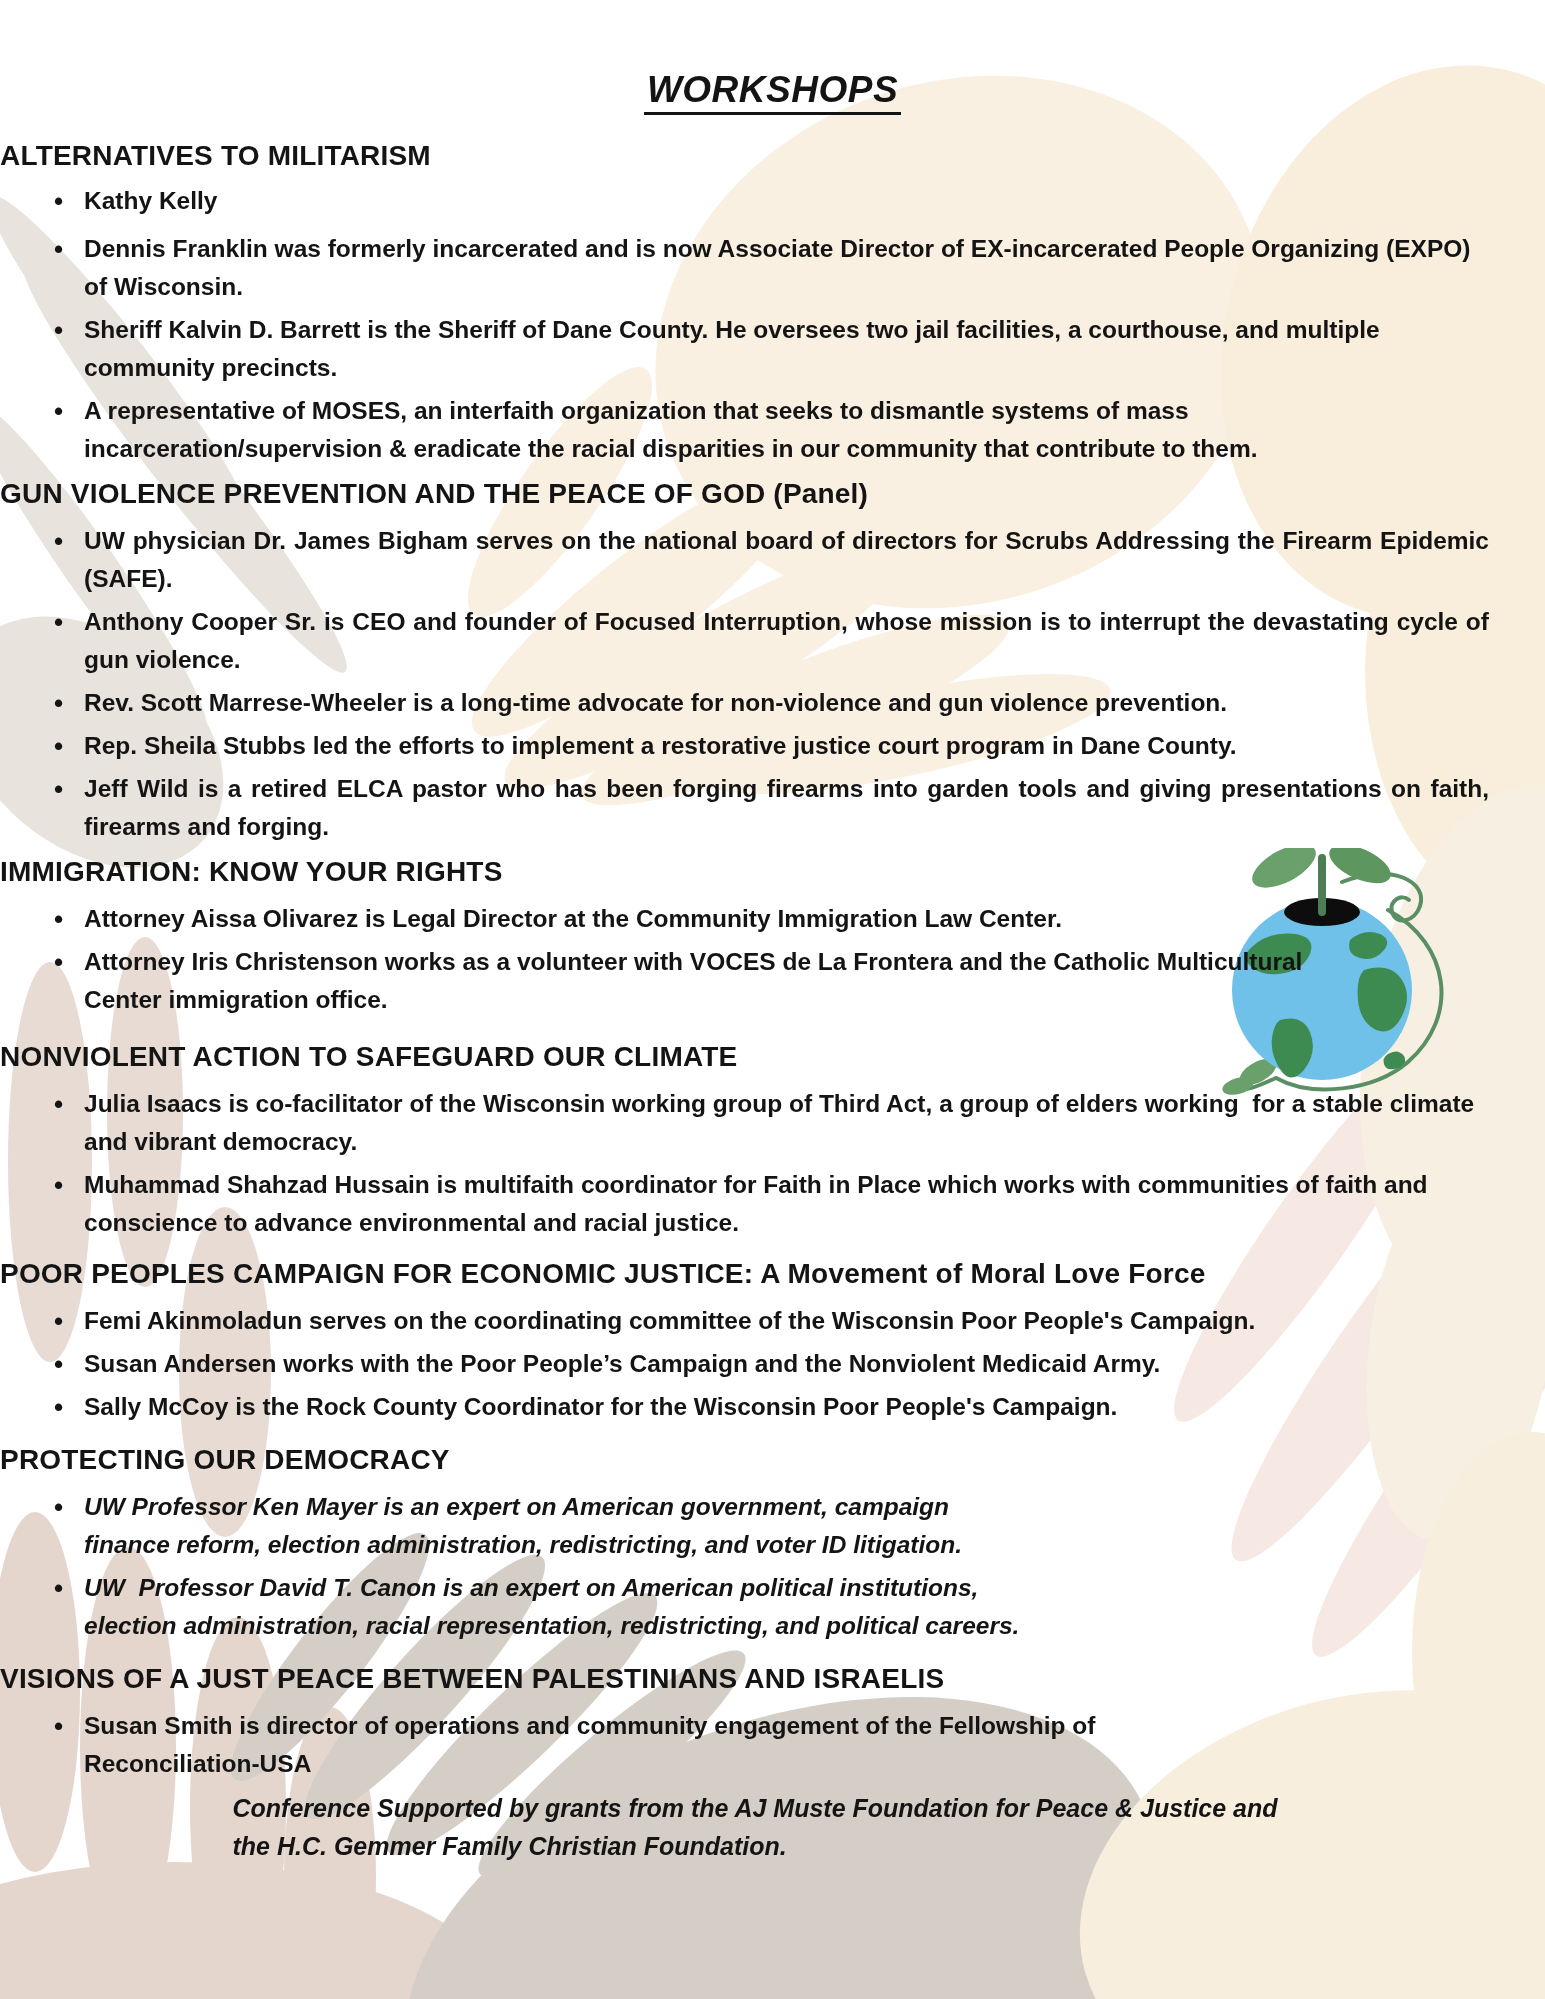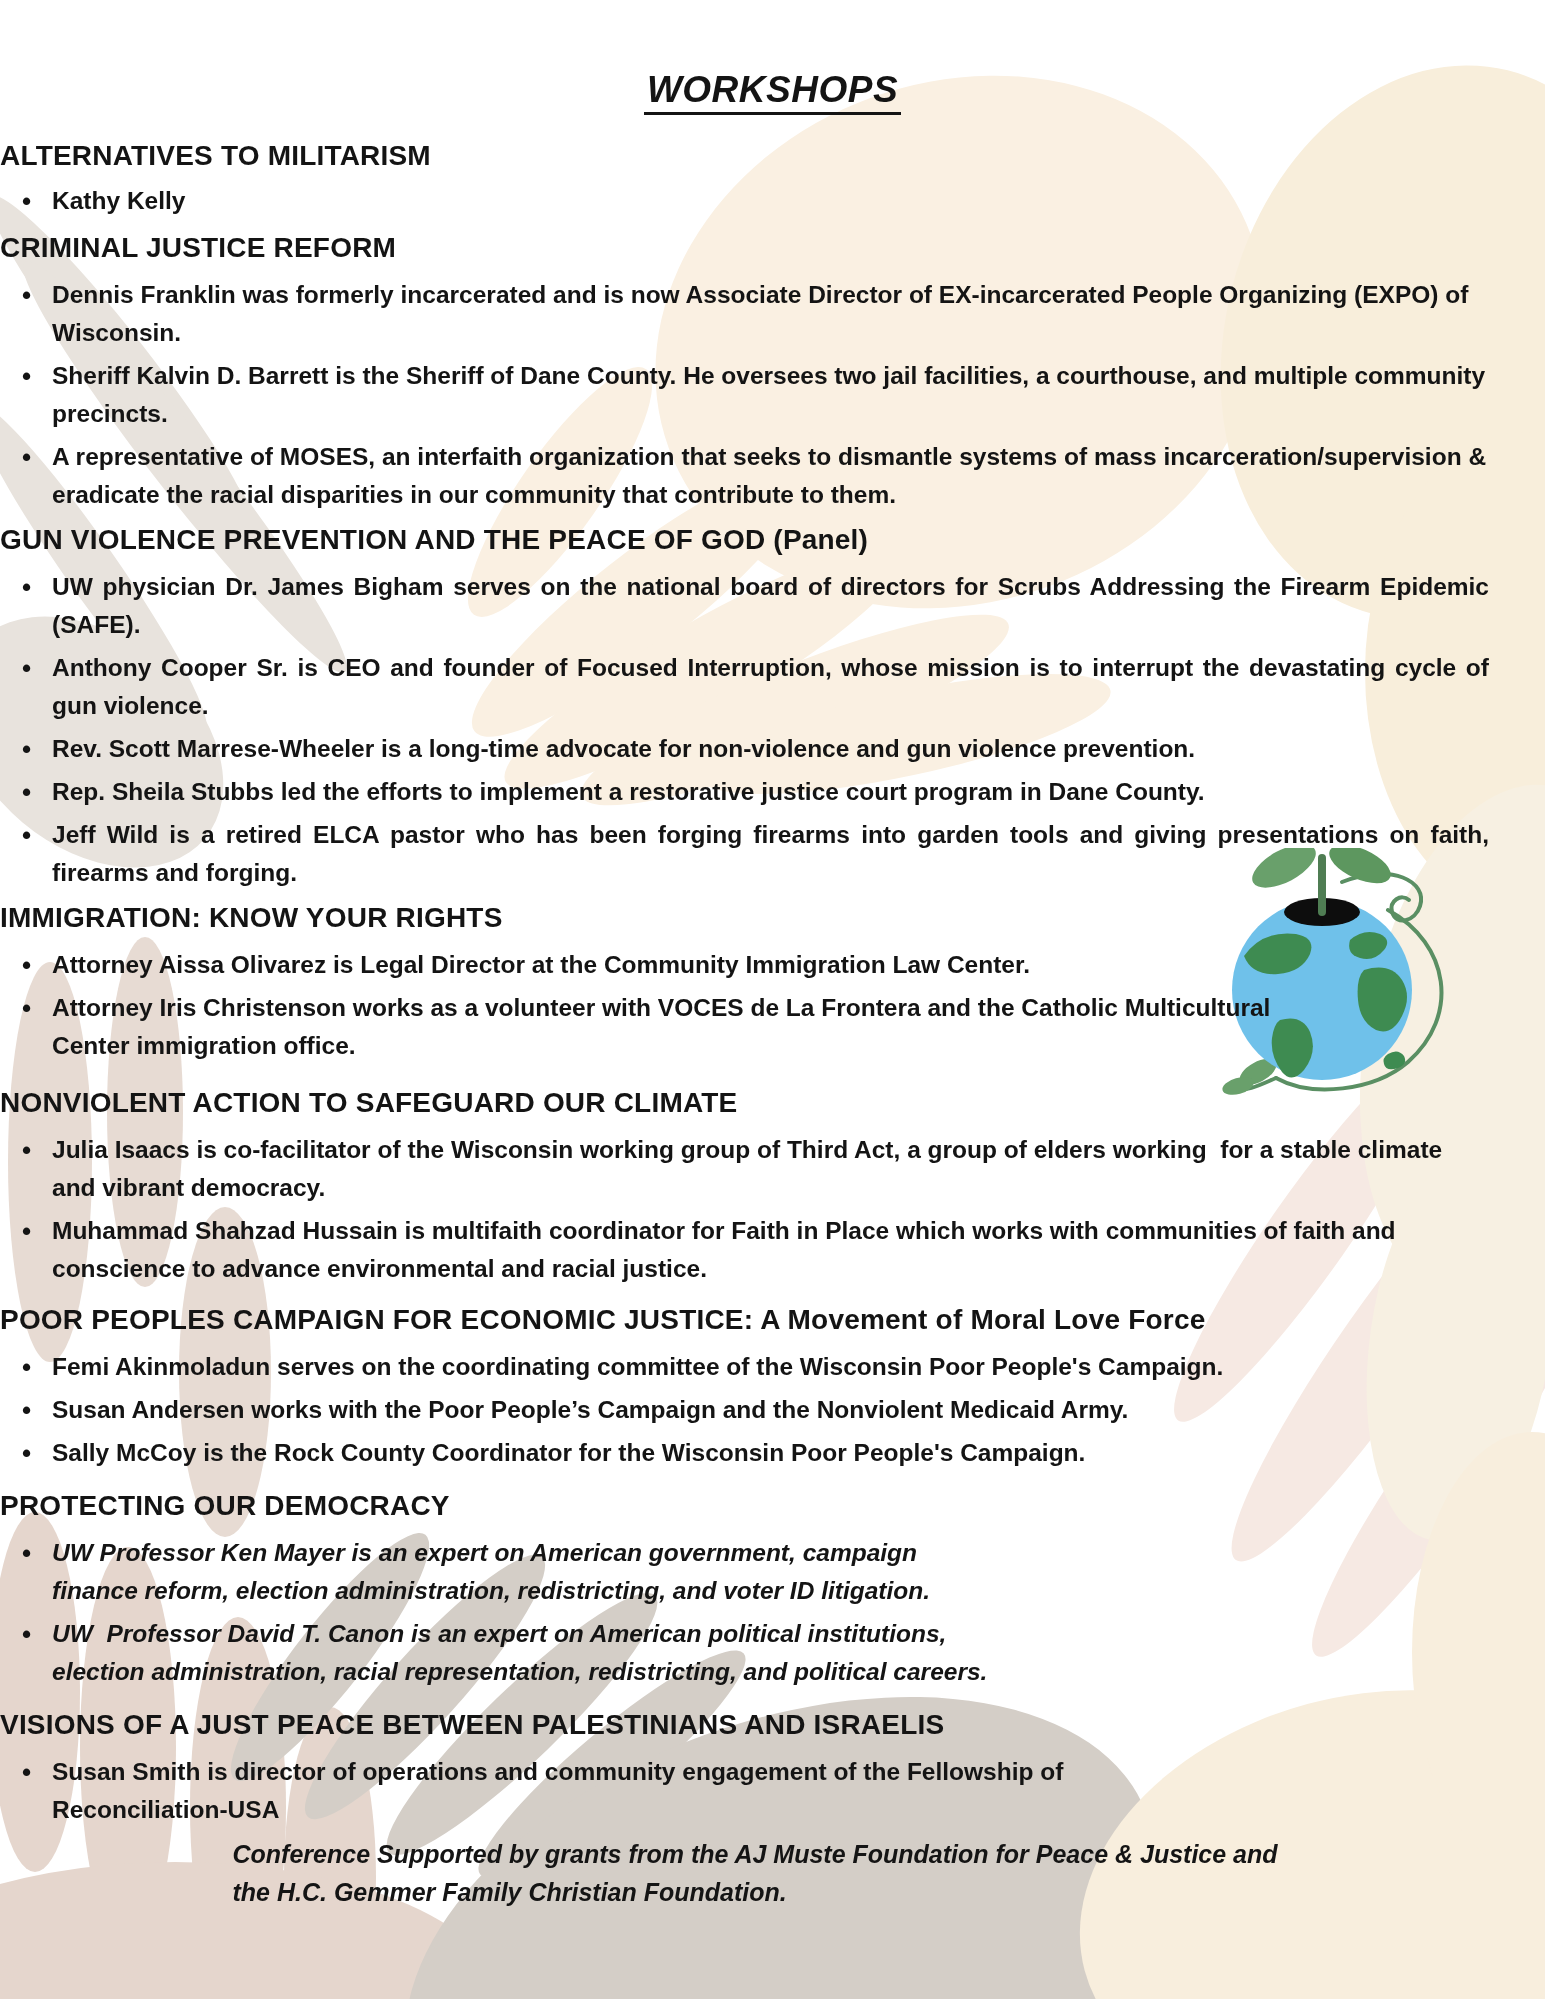--- a/index.html
+++ b/index.html
@@ -21,21 +21,21 @@
     letter-spacing:.5px;
   }
   h1 .u{border-bottom:3px solid #141414;padding:0 3px 2px 3px;}
   h2{
     margin:0;text-align:left;
     font-size:28px;line-height:36px;font-weight:bold;
     letter-spacing:.2px;
   }
   .mt26{margin-top:26px}.mt10{margin-top:10px}.mt8{margin-top:8px}
   .mt20{margin-top:20px}.mt14{margin-top:14px}.mt16{margin-top:16px}
-  ul{list-style:none;margin:10px 0 0 0;padding:0 56px 0 52px;}
+  ul{list-style:none;margin:10px 0 0 0;padding:0 56px 0 84px;}
   ul.kathy{margin-top:8px;}
   li{
     position:relative;margin:0 0 5px 0;
     font-size:24.5px;line-height:38px;font-weight:bold;
   }
   li:last-child{margin-bottom:0;}
   li::before{
     content:"\2022";
     position:absolute;left:-30px;top:0;
     font-size:26px;
@@ -142,21 +142,20 @@
     <section>
       <h2 class="mt26">ALTERNATIVES TO MILITARISM</h2>
       <ul class="kathy">
         <li>
             <span class="btxt">Kathy Kelly</span>
           </li>
       </ul>
     </section>
 
     <section>
-      <h2 class="mt10">CRIMINAL JUSTICE REFORM</h2>
       <ul>
         <li>
             <span class="btxt">Dennis Franklin was formerly incarcerated and is now Associate Director of EX-incarcerated People Organizing (EXPO) of Wisconsin.</span>
           </li>
         <li>
             <span class="btxt">Sheriff Kalvin D. Barrett is the Sheriff of Dane County. He oversees two jail facilities, a courthouse, and multiple community precincts.</span>
           </li>
         <li>
             <span class="btxt">A representative of MOSES, an interfaith organization that seeks to dismantle systems of mass incarceration/supervision &amp; eradicate the racial disparities in our community that contribute to them.</span>
           </li>

